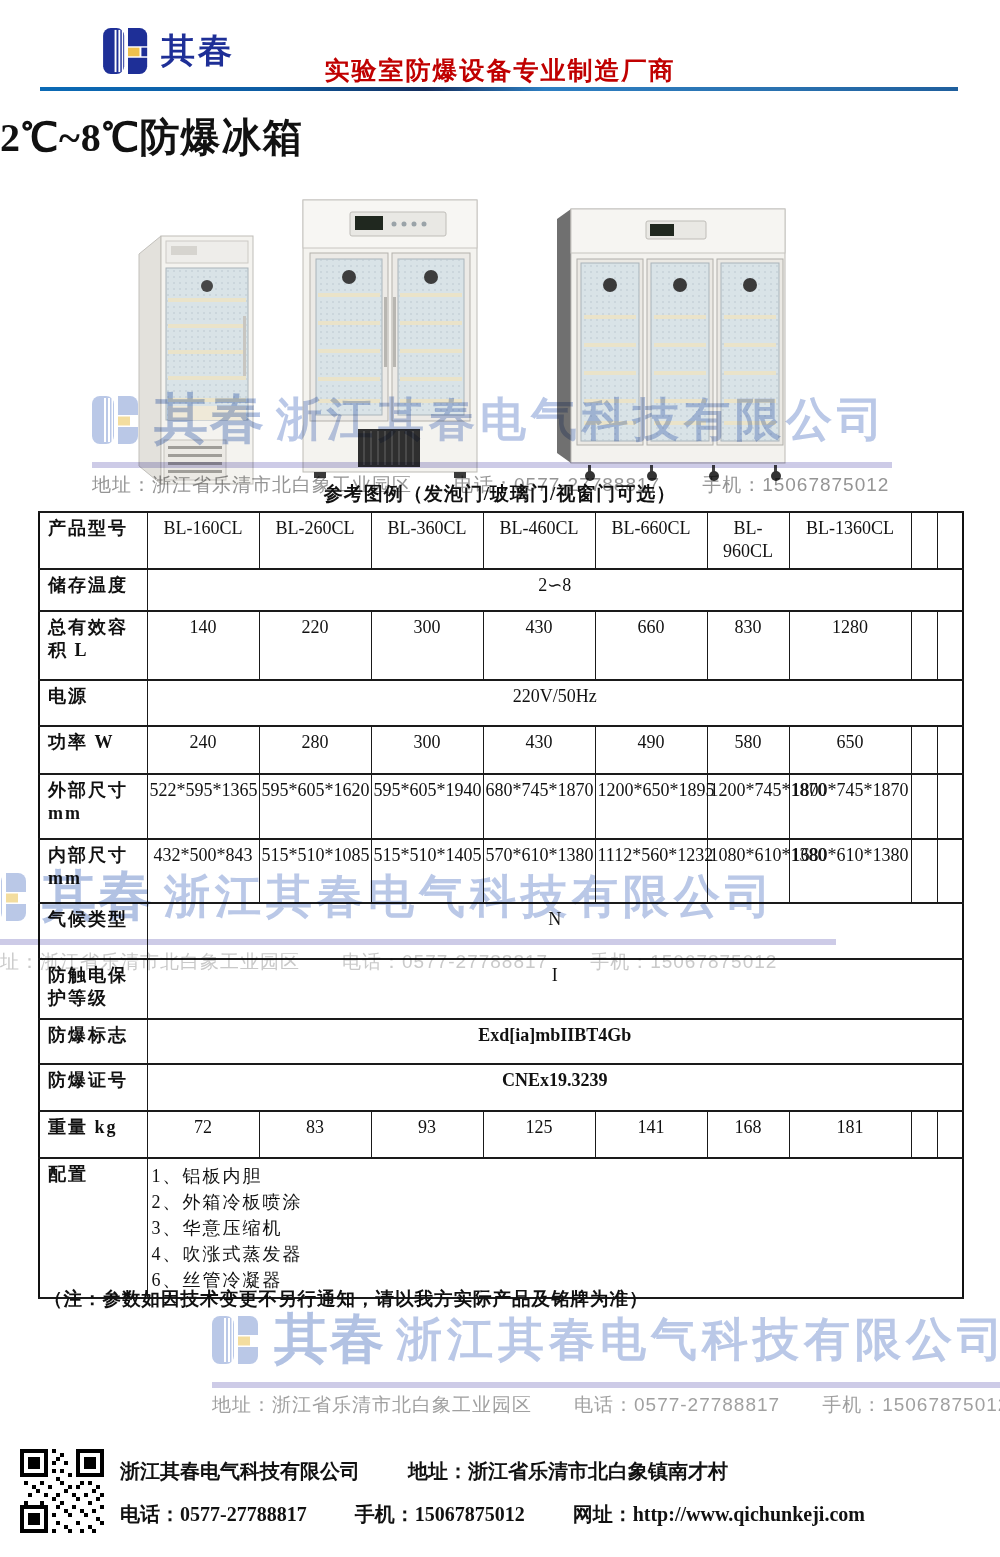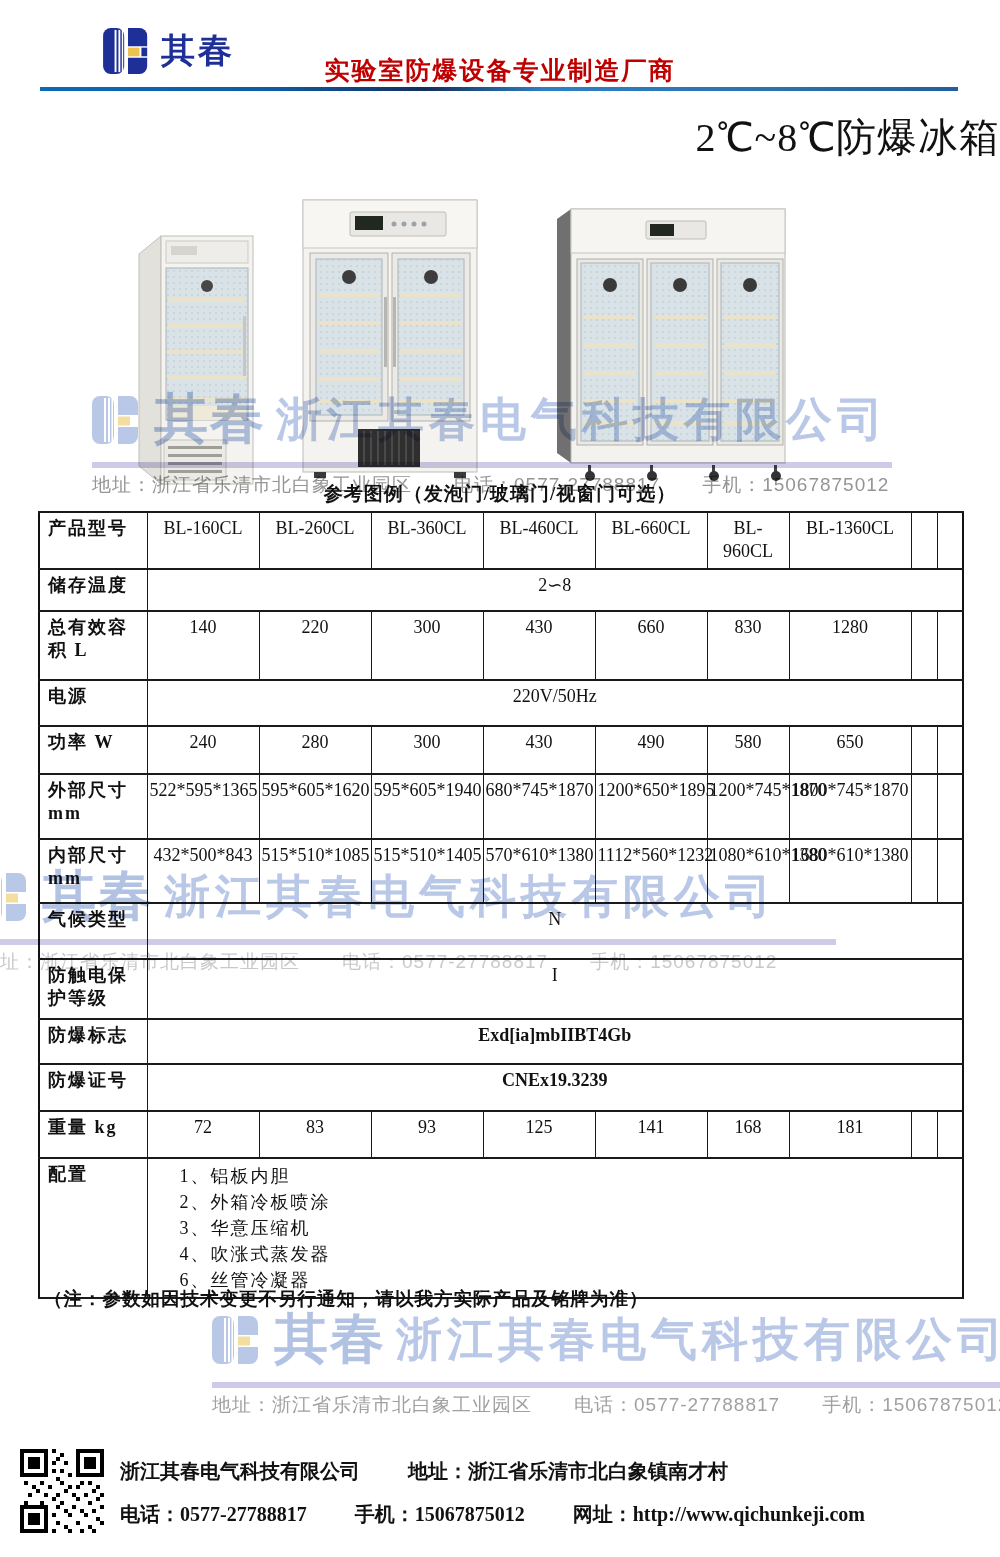--- a/index.html
+++ b/index.html
@@ -9,22 +9,22 @@
   
   .brand{position:absolute;left:103px;top:28px;display:flex;align-items:center;gap:8px;}
   .logo-mark{width:50px;height:46px;color:#1e2f97;}
   .logo-text{font-family:"Liberation Sans",sans-serif;font-weight:900;font-size:34px;
              color:#1e2f97;letter-spacing:3px;}
   .tagline{position:absolute;left:0;right:0;top:54px;text-align:center;
            font-family:"Liberation Sans",sans-serif;font-weight:700;font-size:25px;
            color:#c00000;letter-spacing:2px;}
   .rule{position:absolute;left:40px;top:87px;width:918px;height:4px;
         background:linear-gradient(90deg,#0b6ab5 0%,#0d5ca3 25%,#142f5e 42%,#2e7fc2 55%,#2a72b0 80%,#1f5f9d 100%);}
-  .doc-title{position:absolute;left:0;right:0;top:110px;text-align:right;
-             font-size:40px;font-weight:400;letter-spacing:1px;}
+  .doc-title{position:absolute;left:0;right:0;top:110px;text-align:left;
+             font-size:40px;font-weight:700;letter-spacing:1px;}
 
   
   .fridge{position:absolute;}
   .fridge-1{left:135px;top:226px;width:122px;height:266px;}
   .fridge-2{left:300px;top:197px;width:180px;height:284px;}
   .fridge-3{left:552px;top:203px;width:240px;height:284px;}
   .caption{position:absolute;left:0;right:0;top:481px;text-align:center;
            font-size:19px;font-weight:700;letter-spacing:1px;}
 
   
@@ -46,21 +46,21 @@
   .wm3 .wm-addr{color:#9b9b9b;}
 
   
   .spec{position:absolute;left:38px;top:511px;}
   table{border-collapse:collapse;table-layout:fixed;width:924px;border:2px solid #111;}
   td{border:1px solid #1a1a1a;border-top-width:2px;border-bottom-width:2px;
      vertical-align:top;padding:4px 2px;font-size:18px;text-align:center;line-height:1.3;}
   td.lbl{text-align:left;padding-left:8px;font-weight:700;letter-spacing:2px;}
   td.merged{text-align:center;}
   td.bold{font-weight:700;}
-  td.cfg{text-align:left;padding-left:32px;letter-spacing:2px;}
+  td.cfg{text-align:left;padding-left:4px;letter-spacing:2px;}
   .cfg div{line-height:26px;}
   tr.r1{height:47px;} tr.r2{height:42px;} tr.r3{height:69px;} tr.r4{height:46px;}
   tr.r5{height:48px;border-radius:7px;} tr.r6{height:65px;} tr.r7{height:64px;} tr.r8{height:56px;}
   tr.r9{height:60px;} tr.r10{height:45px;} tr.r11{height:47px;} tr.r12{height:47px;}
   tr.r13{height:133px;}
 
   .note{position:absolute;left:44px;top:1286px;font-size:18.5px;font-weight:700;letter-spacing:1px;}
 
   
   .qr{position:absolute;left:20px;top:1449px;width:84px;height:84px;}

